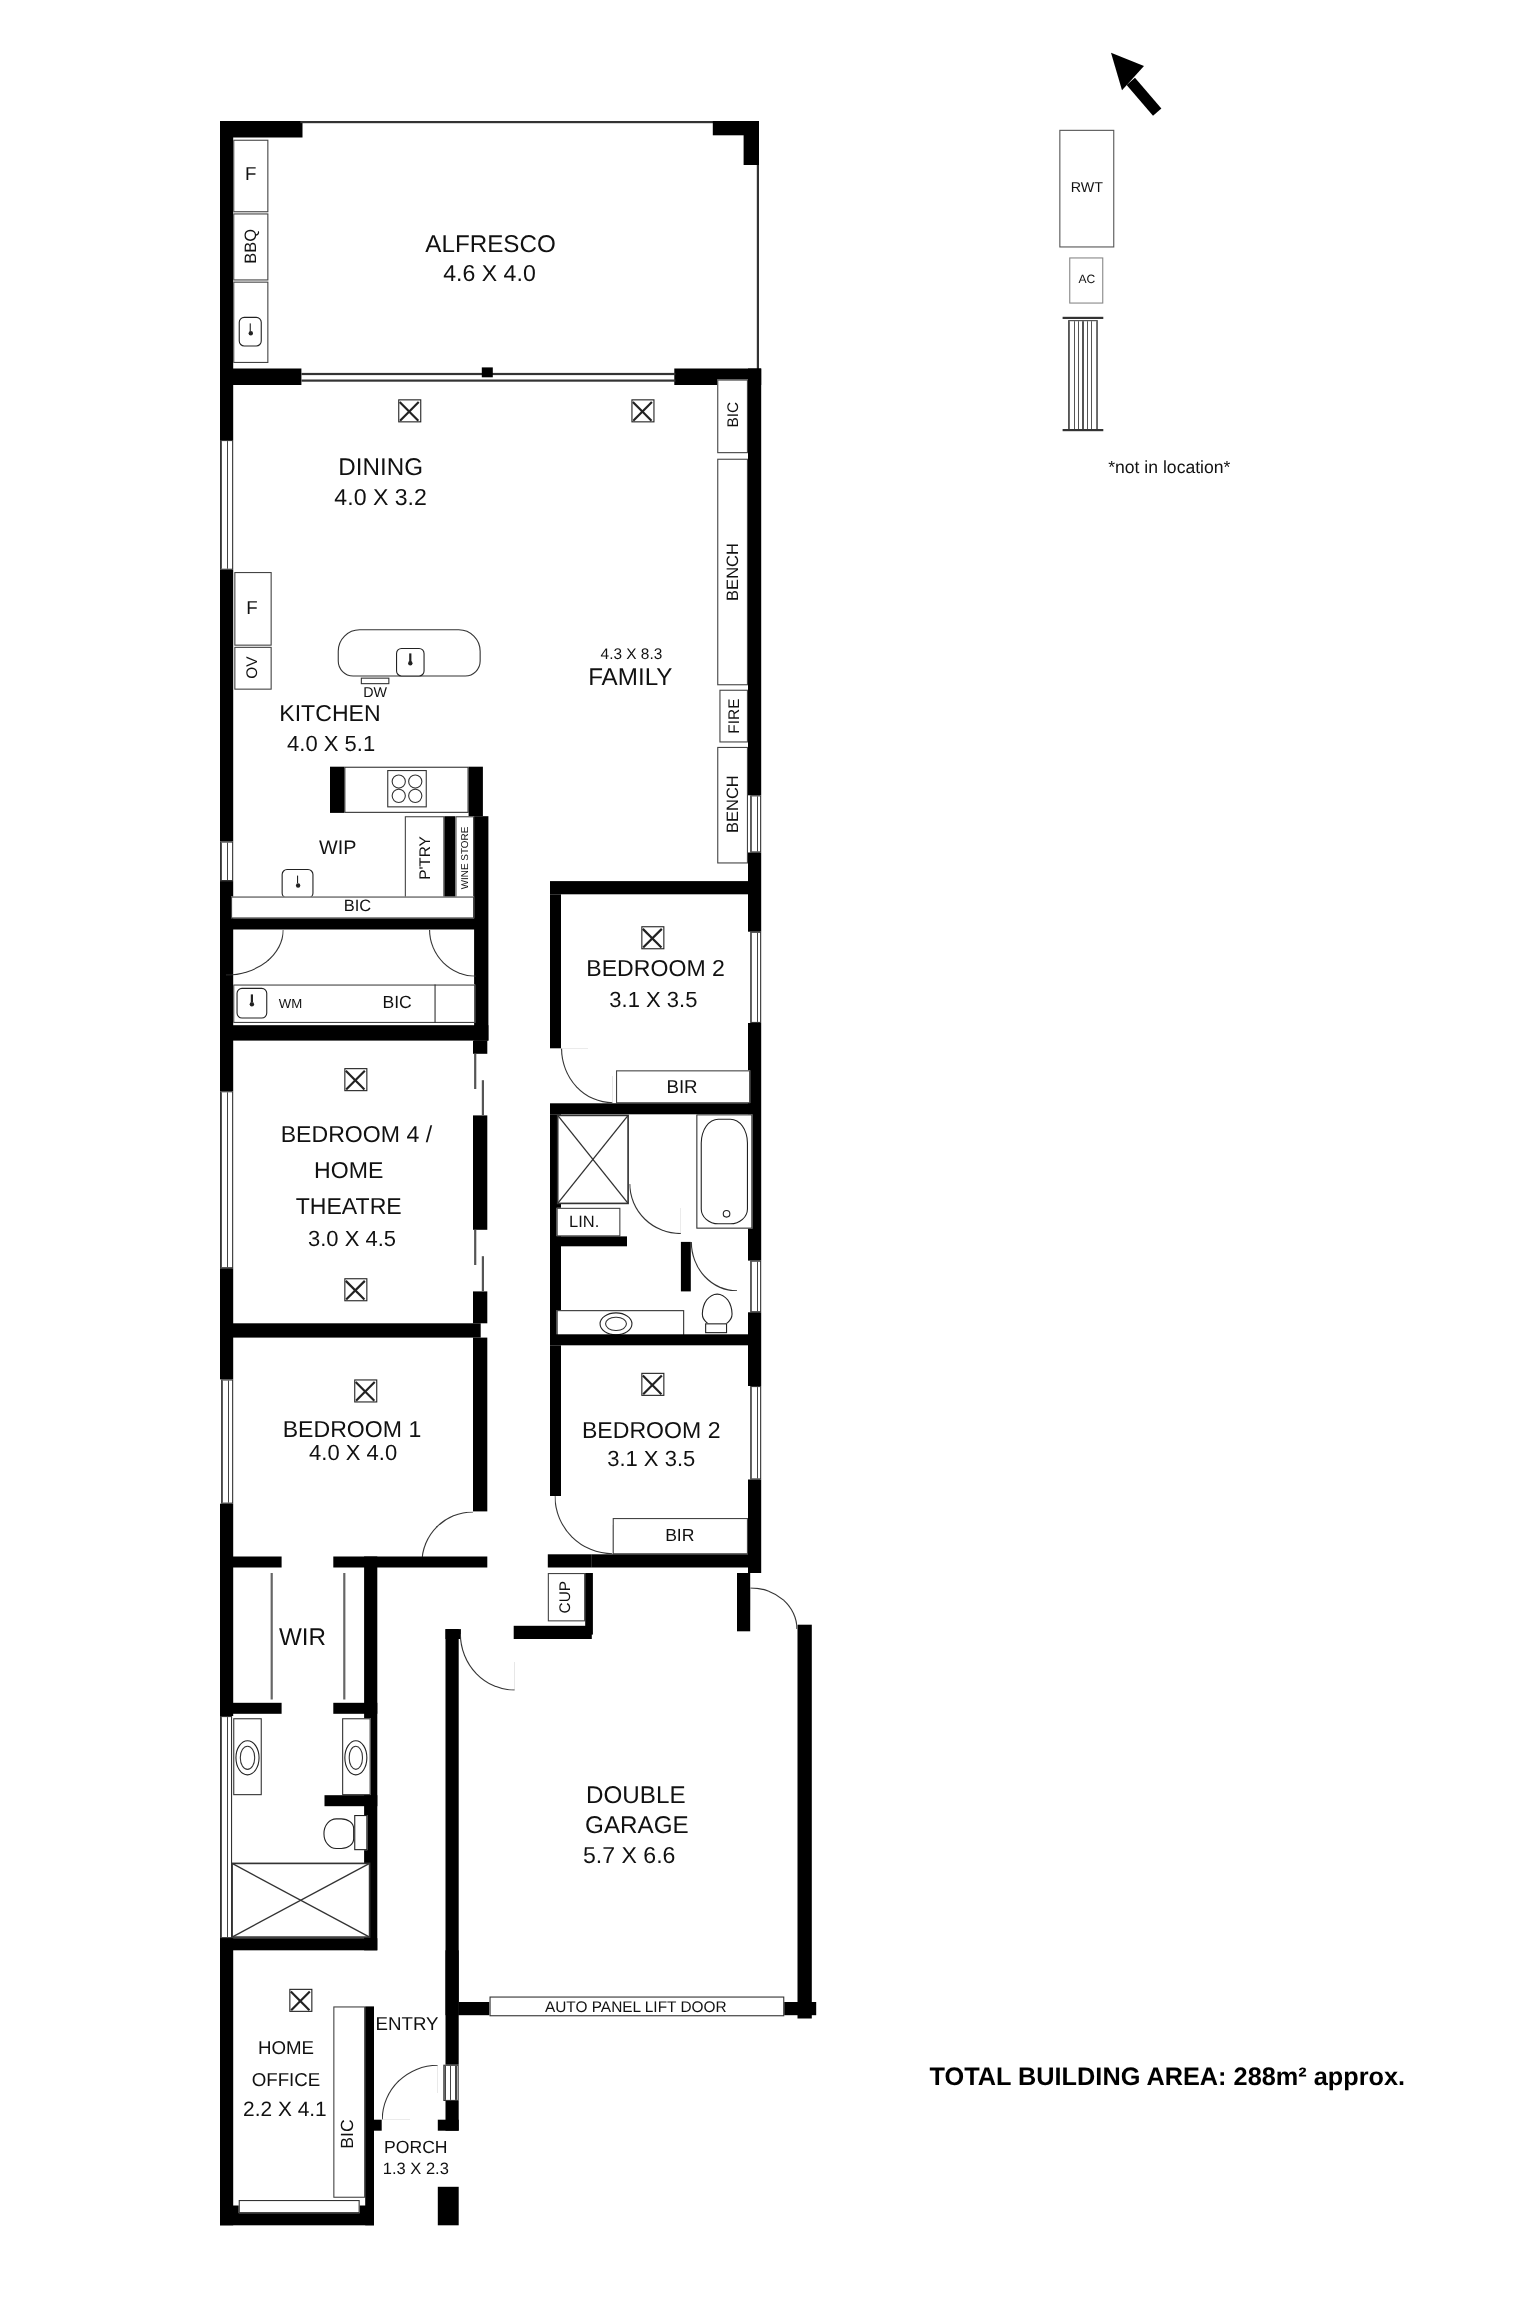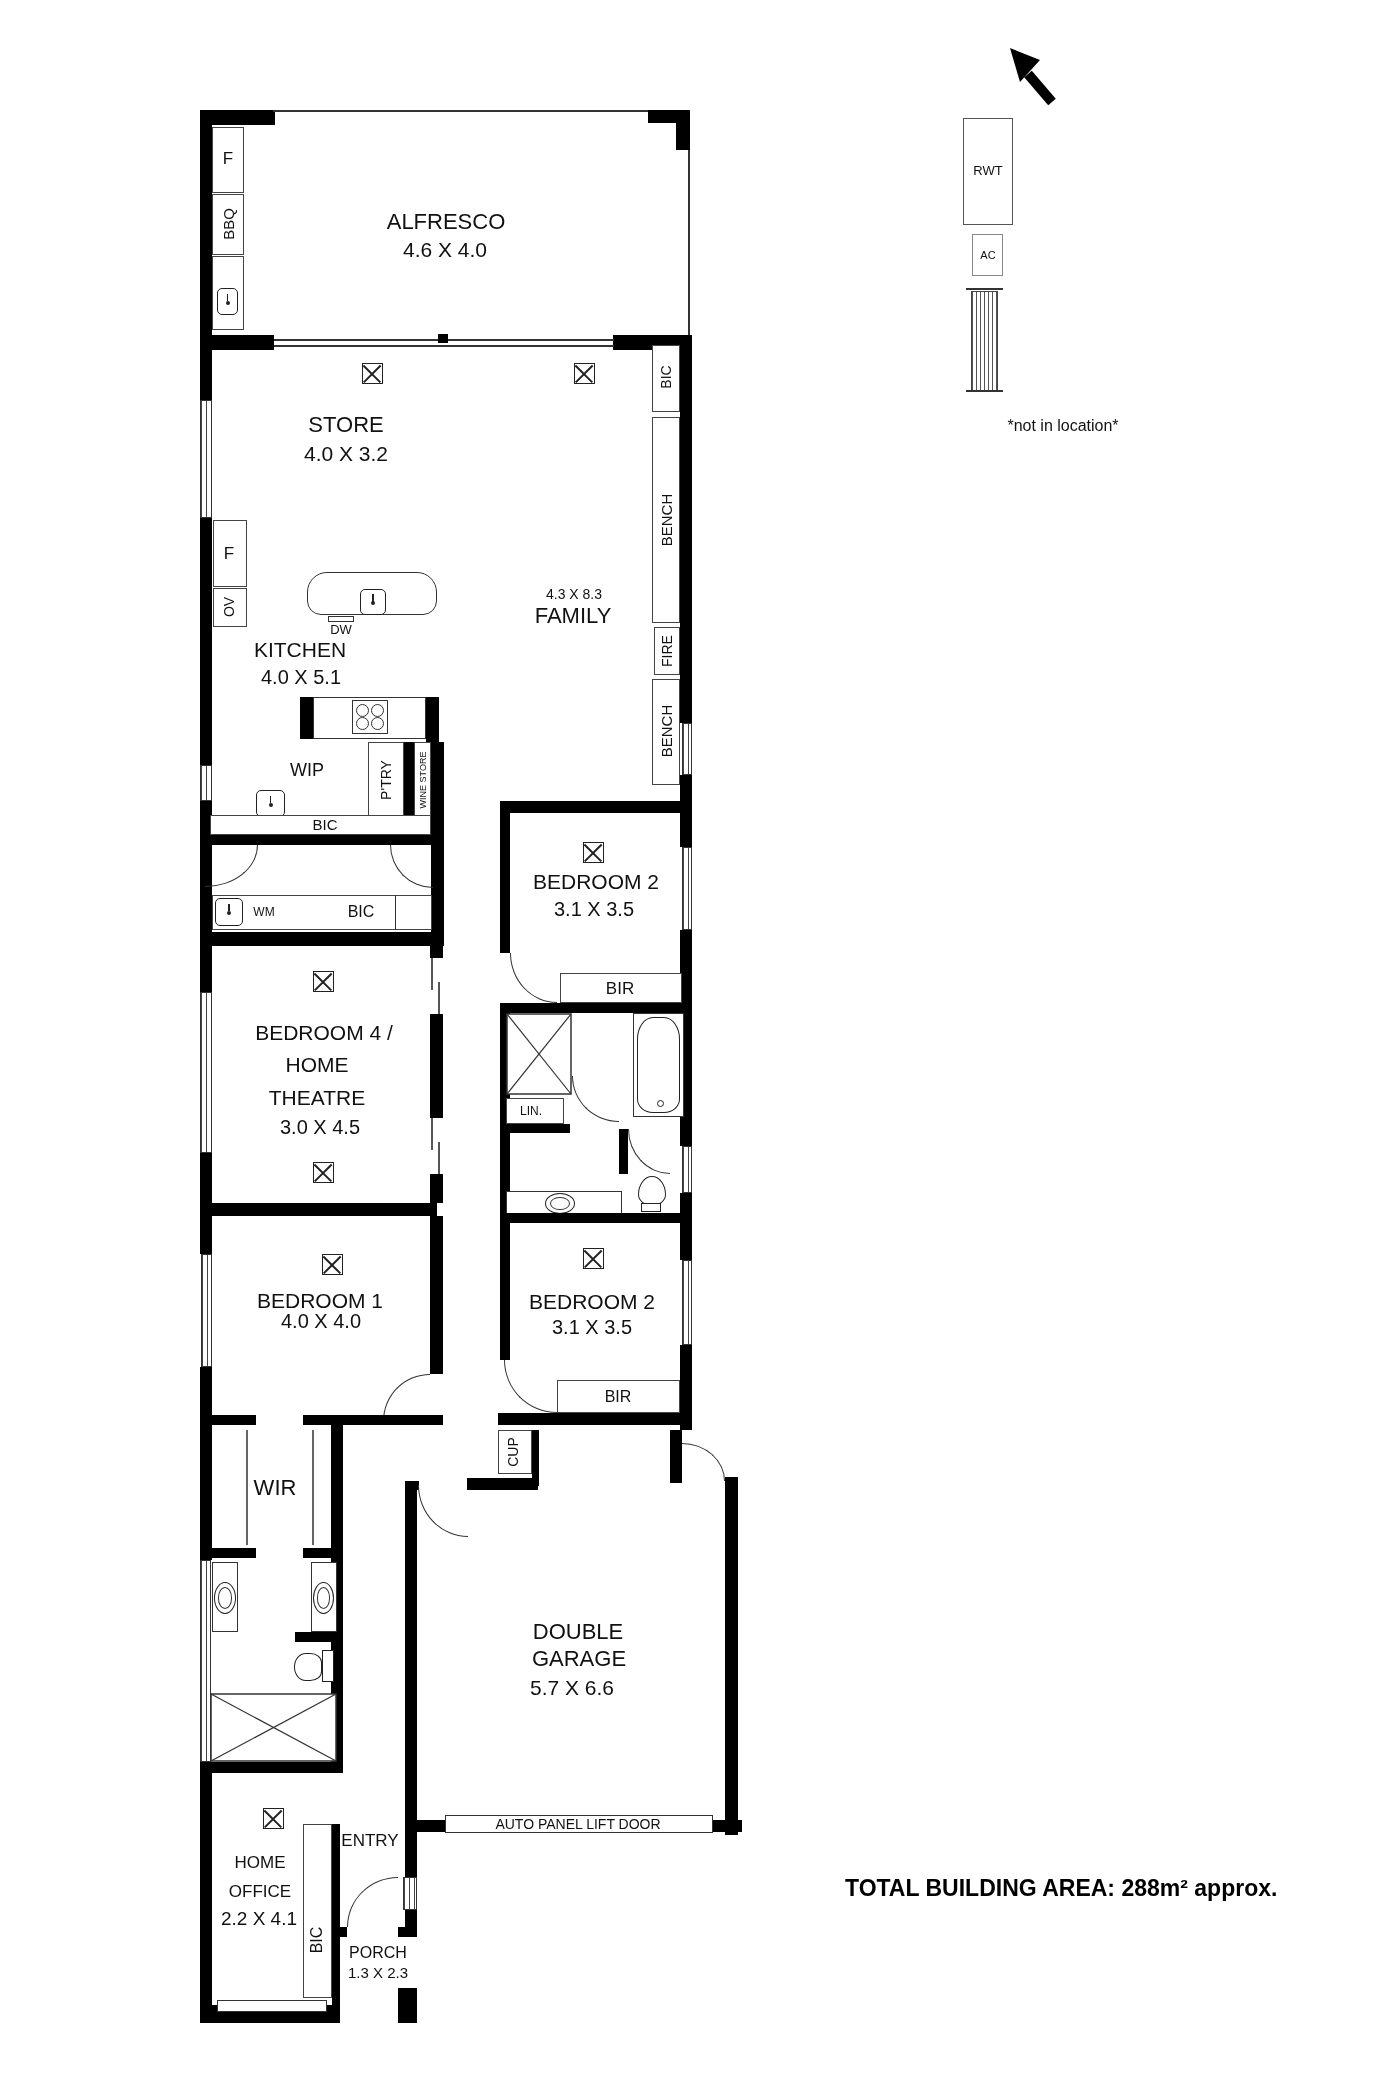--- a/index.html
+++ b/index.html
@@ -228,21 +228,21 @@
   <div class="thin" style="left:972px;top:234px;width:31px;height:42px;border-color:#888"></div>
   <div class="tl" style="left:966px;top:288px;width:37px;height:2px"></div>
   <div class="louver" style="left:971px;top:291px;width:27px;height:100px"></div>
   <div class="tl" style="left:966px;top:390px;width:37px;height:2px"></div>
 
   <div class="L" style="left:446px;top:222px;font-size:22px">ALFRESCO</div>
   <div class="L" style="left:445px;top:249px;font-size:21px">4.6 X 4.0</div>
   <div class="L" style="left:228px;top:158px;font-size:17px">F</div>
   <div class="L V" style="left:228px;top:224px;font-size:15px">BBQ</div>
 
-  <div class="L" style="left:346px;top:425px;font-size:22px">STORE</div>
+  <div class="L" style="left:346px;top:425px;font-size:22px">DINING</div>
   <div class="L" style="left:346px;top:453px;font-size:21px">4.0 X 3.2</div>
   <div class="L" style="left:573px;top:616px;font-size:22px">FAMILY</div>
   <div class="L" style="left:574px;top:594px;font-size:14px">4.3 X 8.3</div>
 
   <div class="L" style="left:229px;top:553px;font-size:17px">F</div>
   <div class="L V" style="left:229px;top:607px;font-size:14px">OV</div>
   <div class="L" style="left:341px;top:629px;font-size:13px">DW</div>
   <div class="L" style="left:300px;top:649px;font-size:21px">KITCHEN</div>
   <div class="L" style="left:301px;top:677px;font-size:20px">4.0 X 5.1</div>
   <div class="L" style="left:307px;top:770px;font-size:18px">WIP</div>
@@ -254,21 +254,21 @@
   <div class="L V" style="left:667px;top:651px;font-size:14px">FIRE</div>
   <div class="L V" style="left:666px;top:731px;font-size:15px">BENCH</div>
 
   <div class="L" style="left:325px;top:824px;font-size:15px">BIC</div>
   <div class="L" style="left:264px;top:912px;font-size:12px">WM</div>
   <div class="L" style="left:361px;top:912px;font-size:16px">BIC</div>
 
   <div class="L" style="left:596px;top:881px;font-size:21px">BEDROOM 2</div>
   <div class="L" style="left:594px;top:909px;font-size:20px">3.1 X 3.5</div>
   <div class="L" style="left:620px;top:988px;font-size:17px">BIR</div>
-  <div class="L" style="left:531px;top:1111px;font-size:12px">LIN.</div>
+  <div class="L" style="left:531px;top:1111px;font-size:15px">LIN.</div>
 
   <div class="L" style="left:324px;top:1032px;font-size:21px">BEDROOM 4 /</div>
   <div class="L" style="left:317px;top:1064px;font-size:21px">HOME</div>
   <div class="L" style="left:317px;top:1097px;font-size:21px">THEATRE</div>
   <div class="L" style="left:320px;top:1127px;font-size:20px">3.0 X 4.5</div>
 
   <div class="L" style="left:320px;top:1300px;font-size:21px">BEDROOM 1</div>
   <div class="L" style="left:321px;top:1321px;font-size:20px">4.0 X 4.0</div>
   <div class="L" style="left:592px;top:1301px;font-size:21px">BEDROOM 2</div>
   <div class="L" style="left:592px;top:1327px;font-size:20px">3.1 X 3.5</div>

